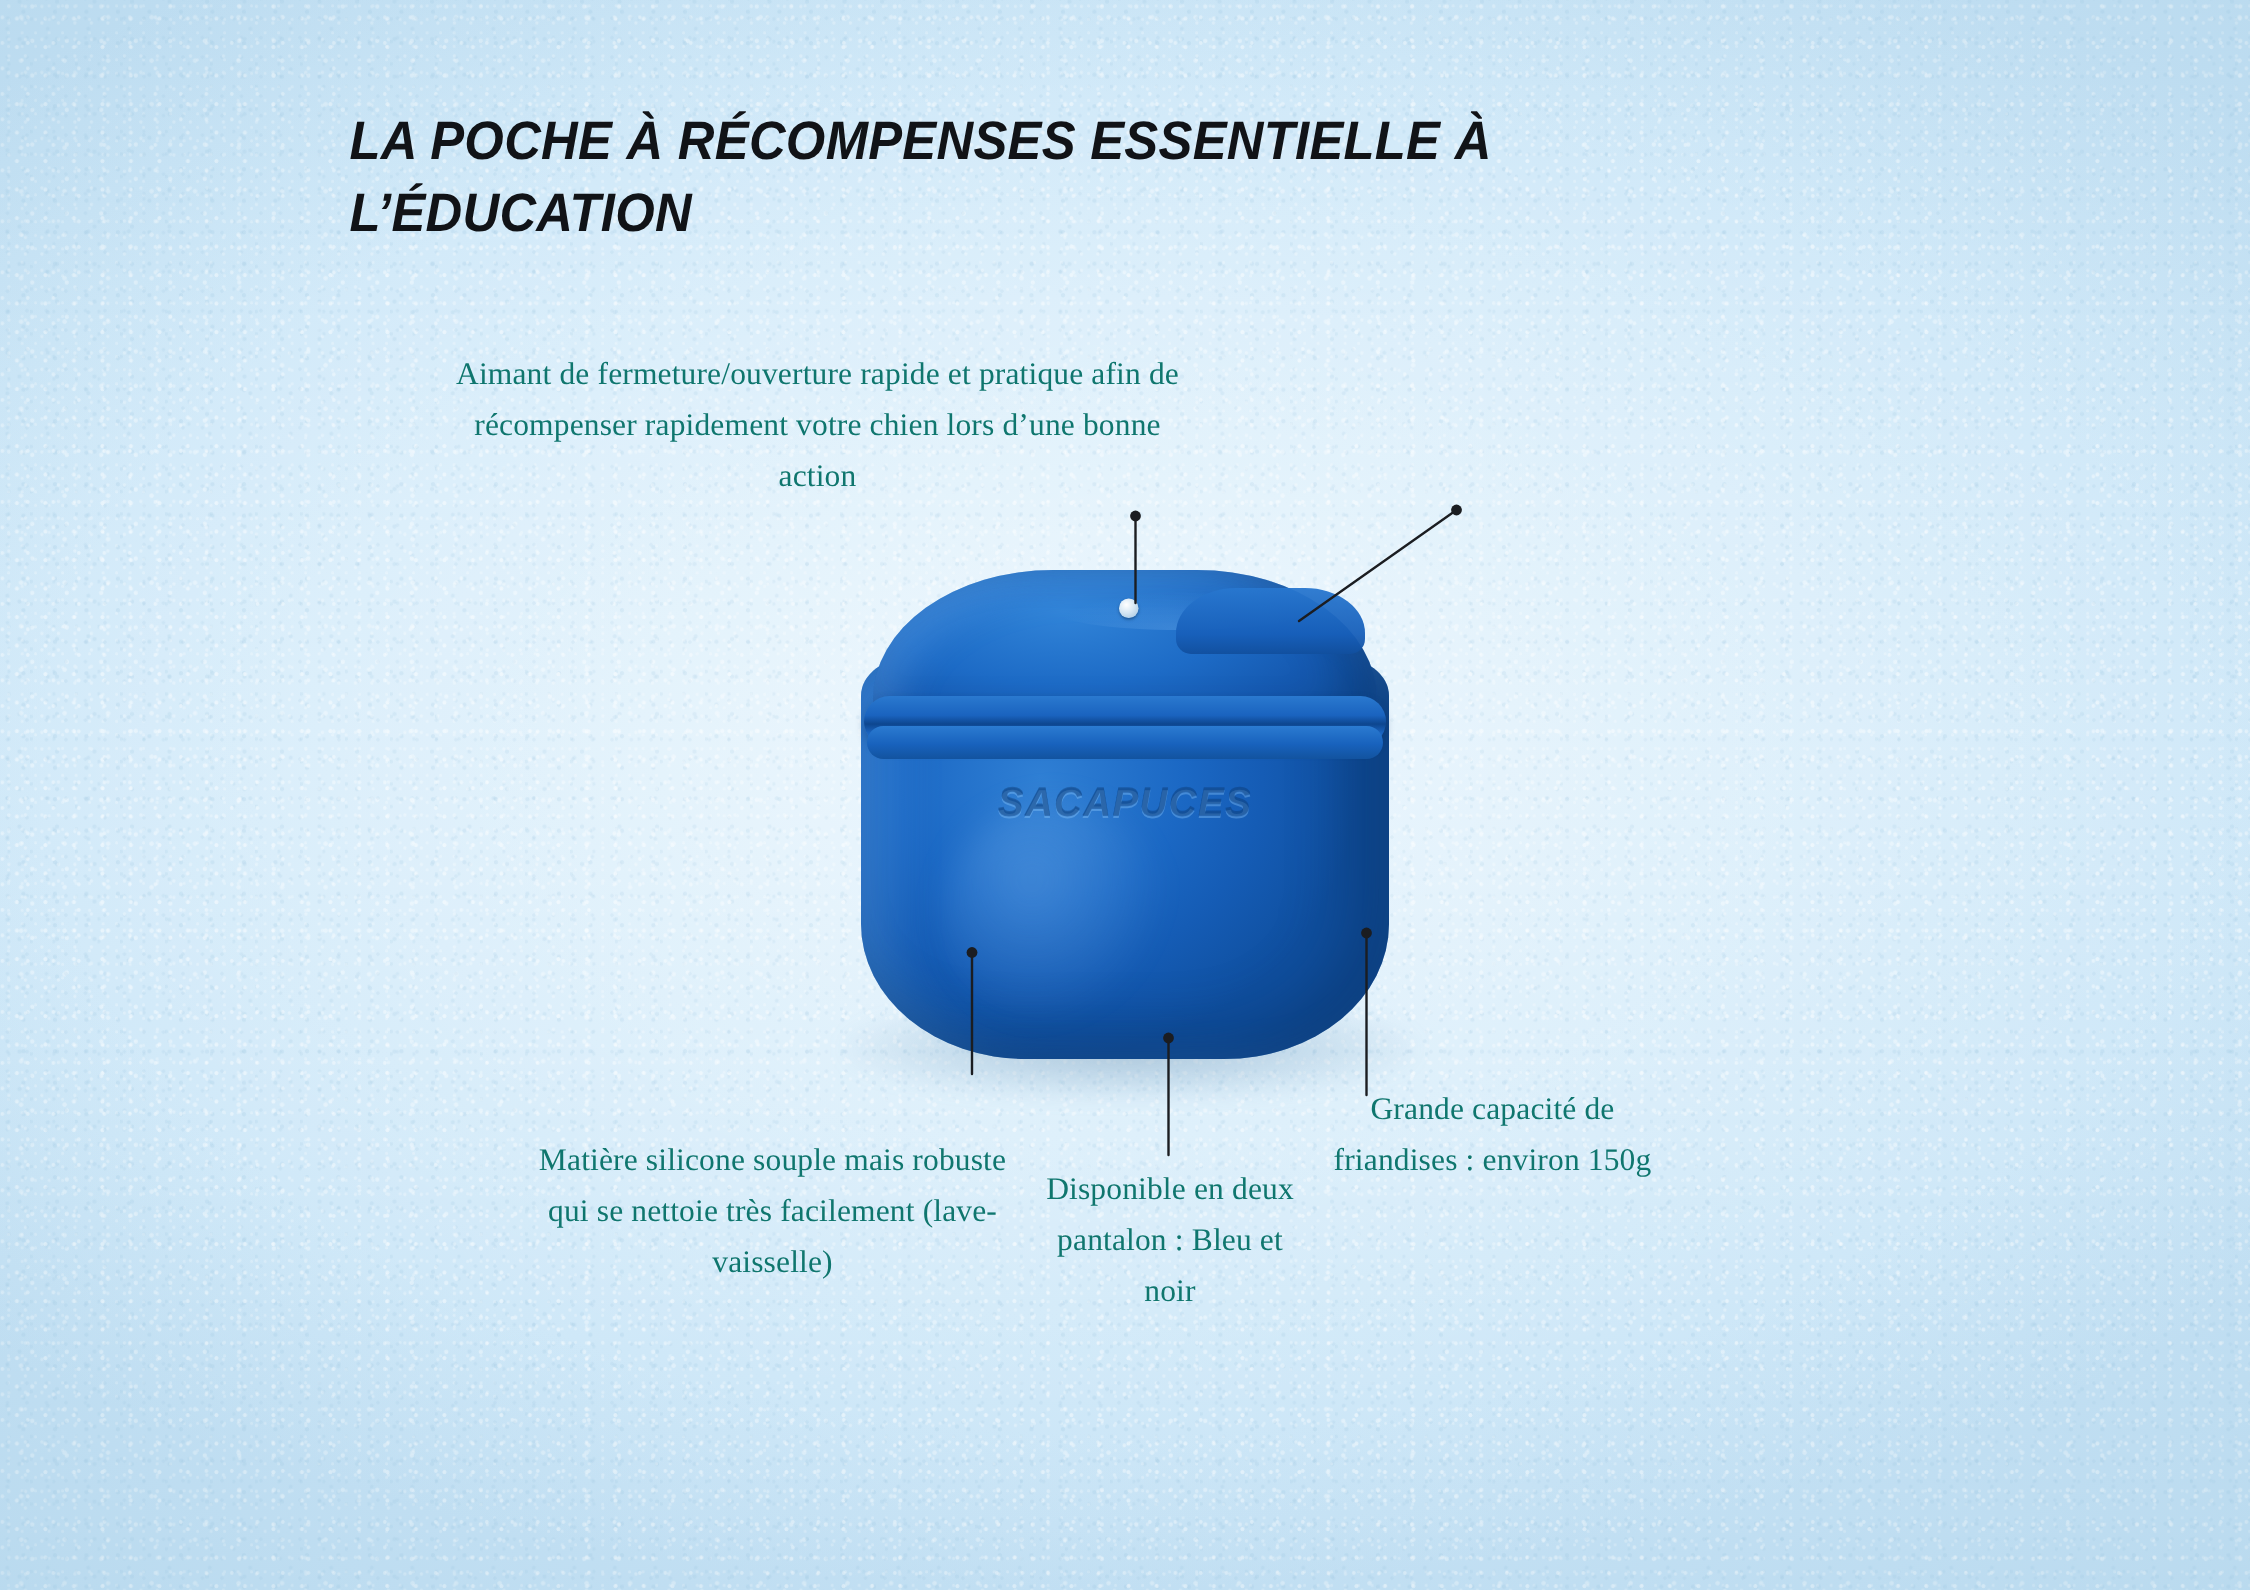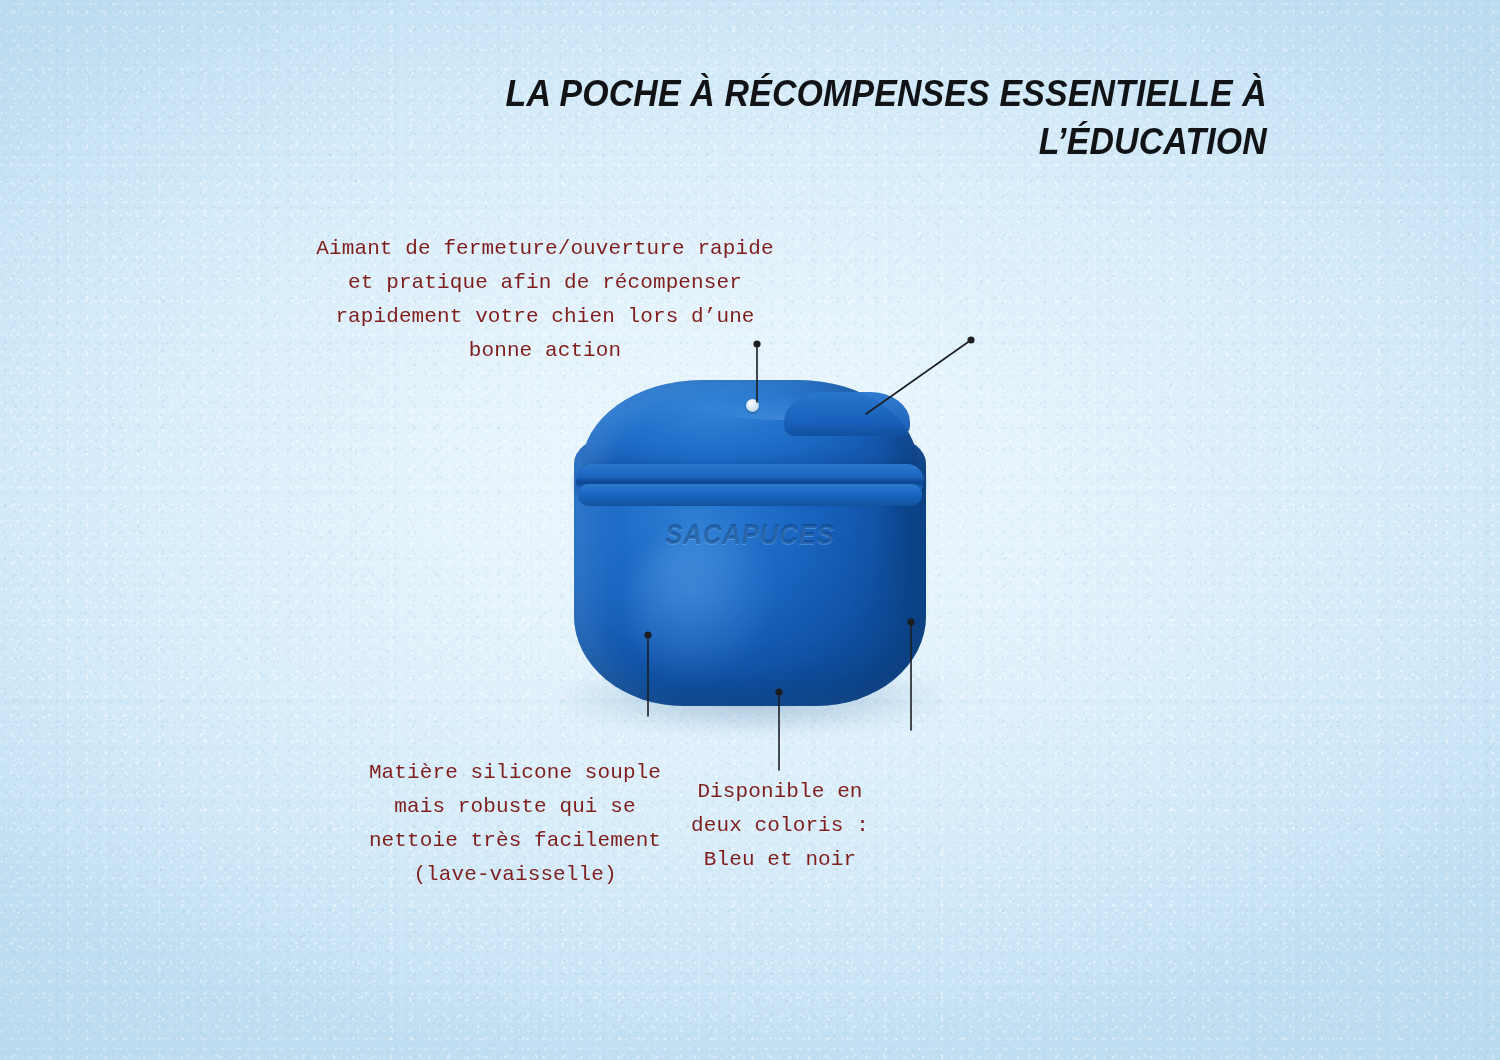--- a/index.html
+++ b/index.html
@@ -54,42 +54,42 @@
     background: radial-gradient(ellipse 80% 70% at 50% 48%, rgba(255,255,255,.25) 0%, rgba(255,255,255,0) 60%, rgba(150,195,220,.28) 100%);
   }
 
   
   .title {
     position: absolute;
     top: 70px;
     left: 50%;
     transform: translateX(-50%);
     width: 1100px;
-    text-align: right;
+    text-align: left;
     font-family: "Liberation Sans", sans-serif;
     font-style: italic;
     font-weight: bold;
     font-size: 36px;
     letter-spacing: .2px;
     line-height: 1.32;
     color: #111317;
     text-transform: uppercase;
     transform-origin: center;
   }
   .title span { display: block; transform: scaleX(.94); }
 
   
   .callout {
     position: absolute;
-    color: #7f1d1d;
+    color: #0f766e;
     font-size: 21px;
     line-height: 1.62;
     text-align: center;
     letter-spacing: .1px;
-    font-family: Liberation Mono, monospace;
+    font-family: Liberation Serif, serif;
   }
   .c-magnet   { top: 232px; left: 300px;  width: 490px; }
   .c-clip     { top: 232px; left: 812px;  width: 418px; }
   .c-material { top: 723px; left: 345px;  width: 340px; margin-top: 33px; }
   .c-colors   { top: 775px; left: 690px;  width: 180px; }
   .c-capacity { top: 722px; left: 880px;  width: 230px; }
 
   
   .leaders {
     position: absolute;
@@ -255,15 +255,16 @@
       <path d="M779 692 L779 770"></path>
       <circle cx="779" cy="692" r="3.6" fill="#1b1d21" stroke="none"></circle>
 
       <path d="M911 622 L911 730"></path>
       <circle cx="911" cy="622" r="3.6" fill="#1b1d21" stroke="none"></circle>
     </g>
   </svg>
 
   <div class="callout c-magnet">Aimant de fermeture/ouverture rapide et pratique afin de récompenser rapidement votre chien lors d’une bonne action</div>
   <div class="callout c-material">Matière silicone souple mais robuste qui se nettoie très facilement (lave-vaisselle)</div>
-  <div class="callout c-colors">Disponible en deux coloris : Bleu et noir</div>
+  <div class="callout c-colors">Disponible en deux pantalon : Bleu et noir</div>
+  <div class="callout c-capacity">Grande capacité de friandises : environ 150g</div>
 
 </div>
 
 </body></html>

